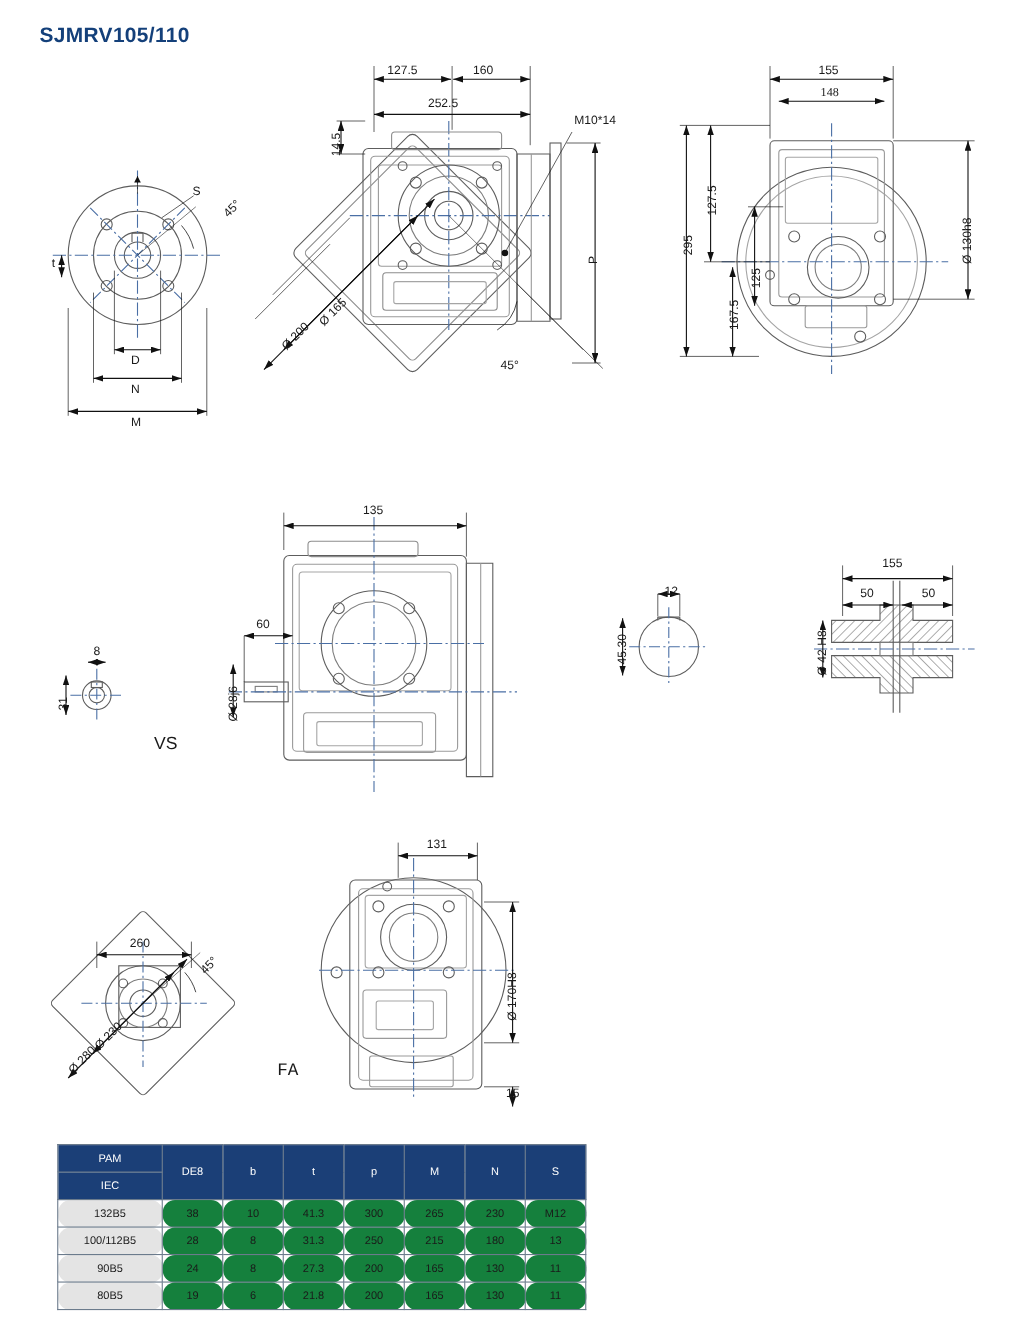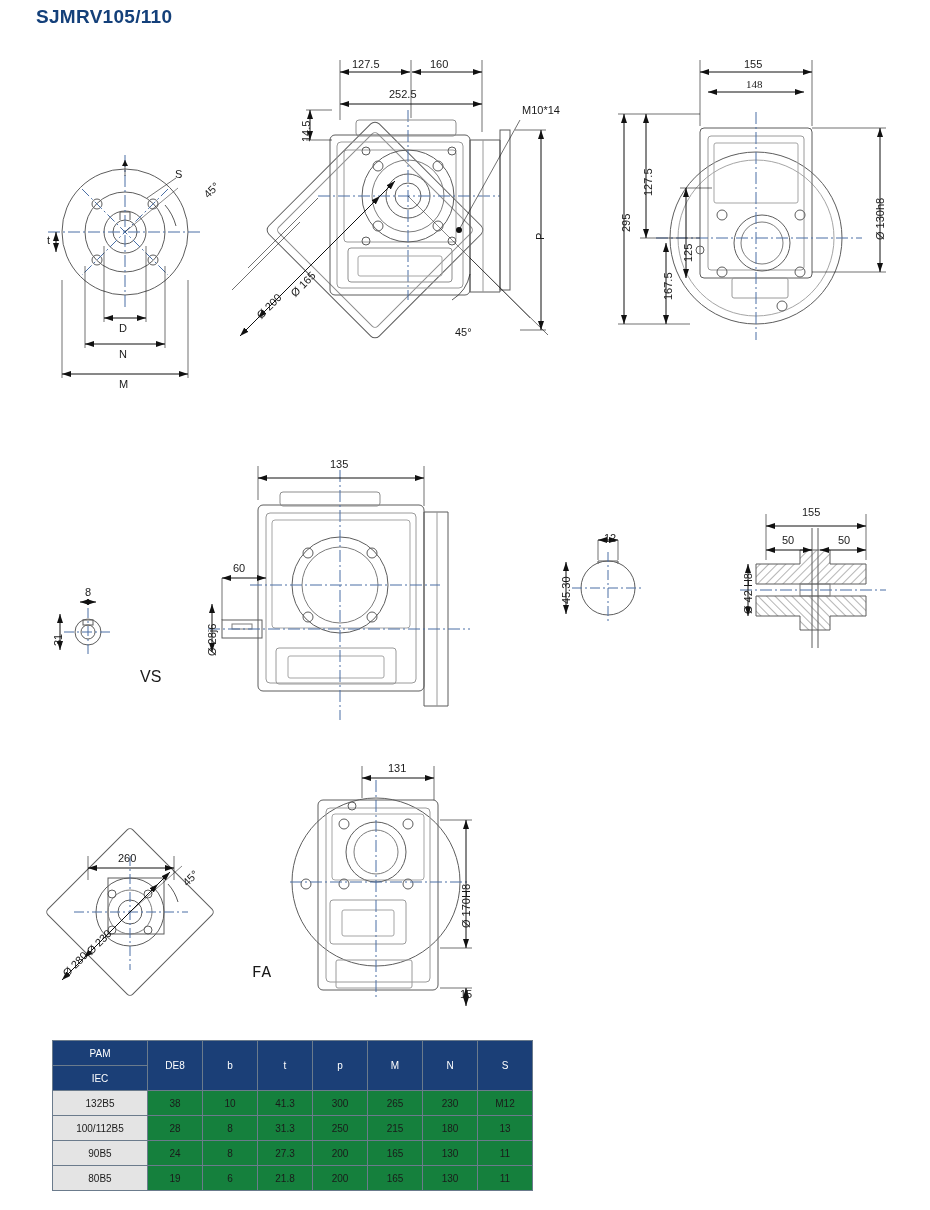--- a/index.html
+++ b/index.html
@@ -2,21 +2,21 @@
 <html><head>
 <meta charset="utf-8">
 <style>
   html,body{margin:0;padding:0;}
   body{
     width:930px;height:1210px;background:#ffffff;
     font-family:"Liberation Sans", sans-serif;
     color:#1a1a1a;position:relative;overflow:hidden;
   }
   .title{
-    position:absolute;left:36px;top:6px;
+    position:absolute;left:36px;top:22px;
     font-size:19px;font-weight:bold;color:#14407a;
     letter-spacing:.3px;
   }
   .canvas{position:absolute;left:0;top:0;width:930px;height:1210px;}
   .lbl{position:absolute;font-size:11px;color:#1a1a1a;white-space:nowrap;}
   .lbl.vert{transform:rotate(-90deg);transform-origin:left top;}
   .viewname{position:absolute;font-size:16px;color:#1a1a1a;}
   
   .tbl{
     position:absolute;left:52px;top:1040px;border-collapse:collapse;
@@ -24,21 +24,21 @@
   }
   .tbl td,.tbl th{
     border:1px solid #6b7b8c;text-align:center;padding:3px 6px;height:18px;
   }
   .tbl thead th{
     background:#1b3f77;color:#ffffff;font-weight:normal;
   }
   .tbl .hdr-pam{width:82px;}
   .tbl tbody td:first-child{background:#e4e4e4;}
   .tbl tbody td{background:#15803d;}
-  .tbl tbody tr td{min-width:42px;}
+  .tbl tbody tr td{min-width:42px;border-radius:11px;}
 </style>
 </head>
 <body>
 
 <div class="title">SJMRV105/110</div>
 
 <svg class="canvas" viewBox="0 0 930 1210" xmlns="http://www.w3.org/2000/svg">
   <defs>
     <marker id="ah" markerWidth="9" markerHeight="6" refX="9" refY="3" orient="auto">
       <path d="M0,0 L9,3 L0,6 z" fill="#111"></path>

